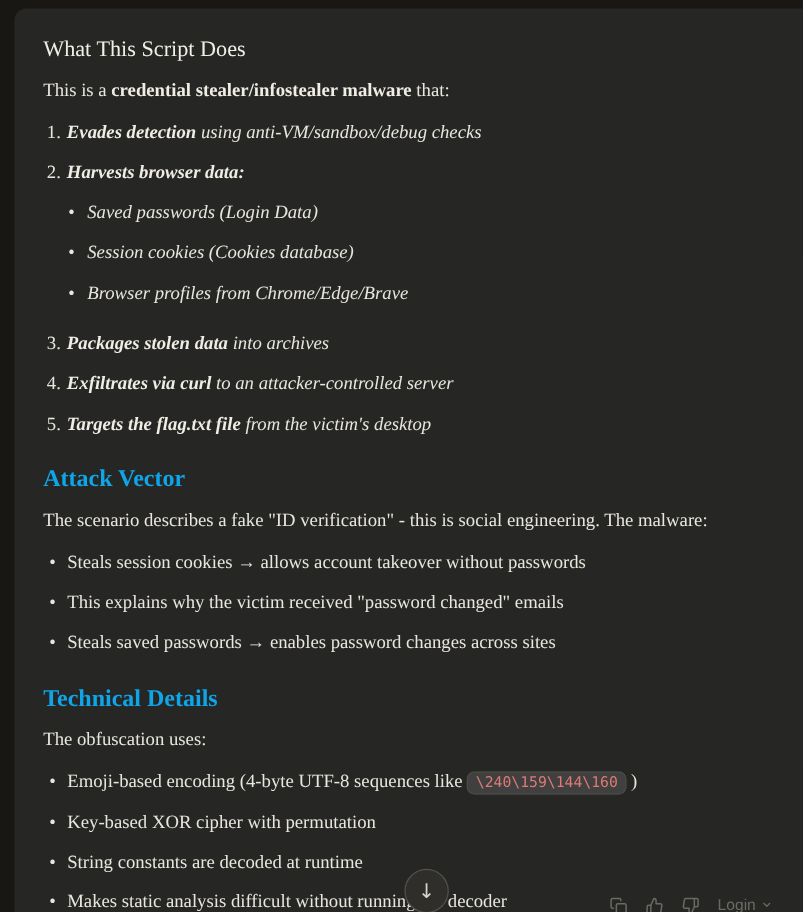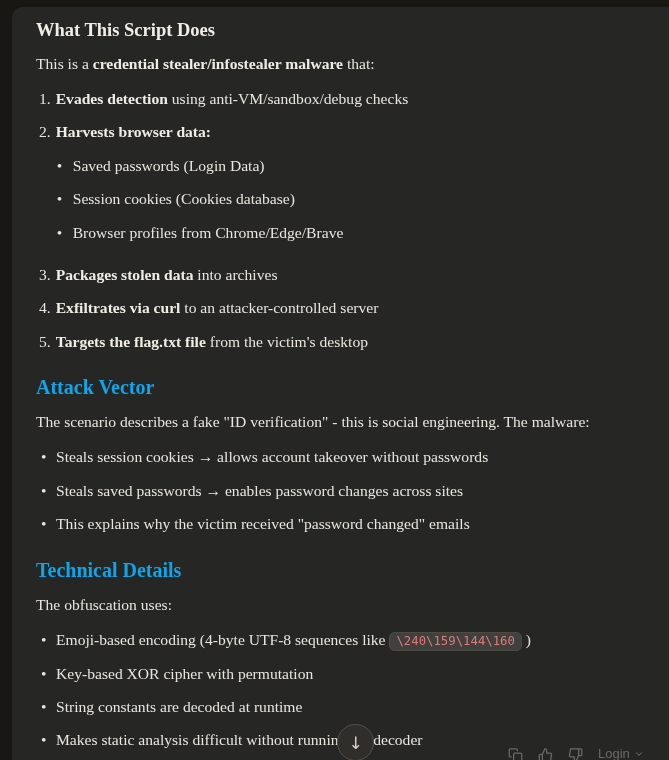--- a/index.html
+++ b/index.html
@@ -26,33 +26,33 @@
   .h-lg {
     font-family: "Liberation Serif", serif;
     font-weight: 700;
     color: #0ea5e9;
     font-size: 20px;
     line-height: 1.3;
     margin: 20px 0 10px 0;
   }
   .h-md {
     font-family: "Liberation Serif", serif;
-    font-weight: 700;
+    font-weight: 400;
     color: #f0eee5;
     font-size: 18.5px;
     line-height: 1.3;
-    margin: 4px 0 10px 0;
+    margin: 16px 0 10px 0;
   }
   p { margin: 0 0 10px 0; }
   b { color: #efede4; }
 
   .olist { margin: 0 0 10px 0; }
   .oli { display: flex; margin: 0 0 8.5px 0; padding-left: 3px; }
   .oli .num { flex: 0 0 auto; margin-right: 5px; }
-  .oli .li-body { flex: 1 1 auto; }
+  .oli .li-body { flex: 1 1 auto; font-style: italic; }
 
   ul.blist { list-style: none; margin: 0 0 10px 0; padding: 0; }
   ul.blist li { position: relative; padding-left: 20px; margin: 0 0 8.5px 0; }
   ul.blist li::before {
     content: "\2022";
     position: absolute; left: 5px; top: 0;
     color: #e8e6dd;
   }
   ul.blist.nested { margin: 8.5px 0 0 0; }
   ul.blist.nested li { padding-left: 40px; margin-bottom: 8.5px; }
@@ -140,22 +140,22 @@
         <span class="li-body"><b>Targets the flag.txt file</b><span> from the victim's desktop</span></span>
       </div>
     </div>
 
     <div class="h-lg">Attack Vector</div>
 
     <p>The scenario describes a fake "ID verification" - this is social engineering. The malware:</p>
 
     <ul class="blist">
       <li><span>Steals session cookies → allows account takeover without passwords</span></li>
+      <li><span>This explains why the victim received "password changed" emails</span></li>
       <li><span>Steals saved passwords → enables password changes across sites</span></li>
-      <li><span>This explains why the victim received "password changed" emails</span></li>
     </ul>
 
     <div class="h-lg">Technical Details</div>
 
     <p>The obfuscation uses:</p>
 
     <ul class="blist">
       <li><span>Emoji-based encoding (4-byte UTF-8 sequences like </span><span class="code">\240\159\144\160</span><span> )</span></li>
       <li><span>Key-based XOR cipher with permutation</span></li>
       <li><span>String constants are decoded at runtime</span></li>

